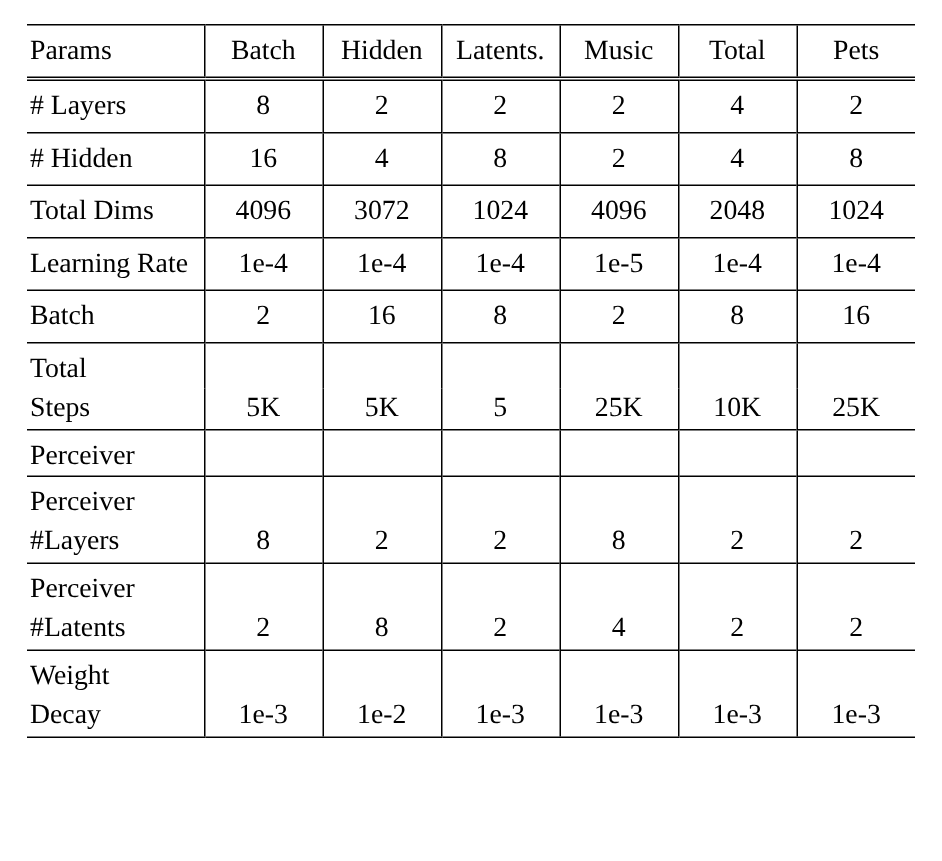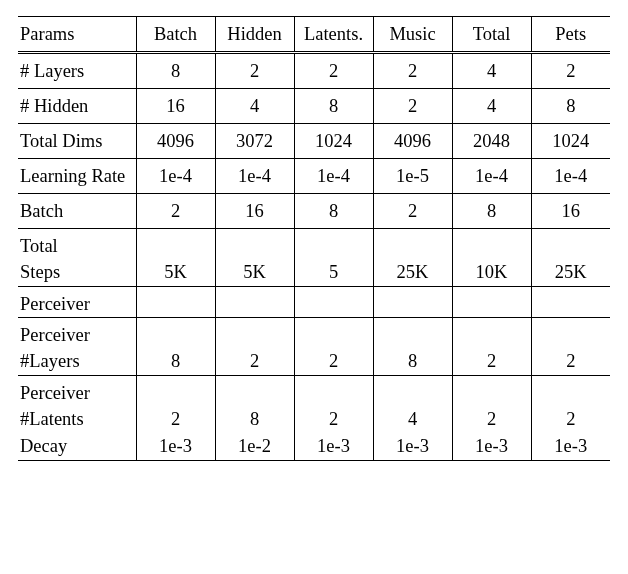--- a/index.html
+++ b/index.html
@@ -210,20 +210,29 @@
         </tr>
         <tr class="multi-bot">
           <td class="lbl">#Latents</td>
           <td>2</td>
           <td>8</td>
           <td>2</td>
           <td>4</td>
           <td>2</td>
           <td>2</td>
         </tr>
+        <tr class="multi-top group-start">
+          <td class="lbl">Weight</td>
+          <td></td>
+          <td></td>
+          <td></td>
+          <td></td>
+          <td></td>
+          <td></td>
+        </tr>
         <tr class="multi-bot last-row">
           <td class="lbl">Decay</td>
           <td>1e-3</td>
           <td>1e-2</td>
           <td>1e-3</td>
           <td>1e-3</td>
           <td>1e-3</td>
           <td>1e-3</td>
         </tr>
       </tbody>

